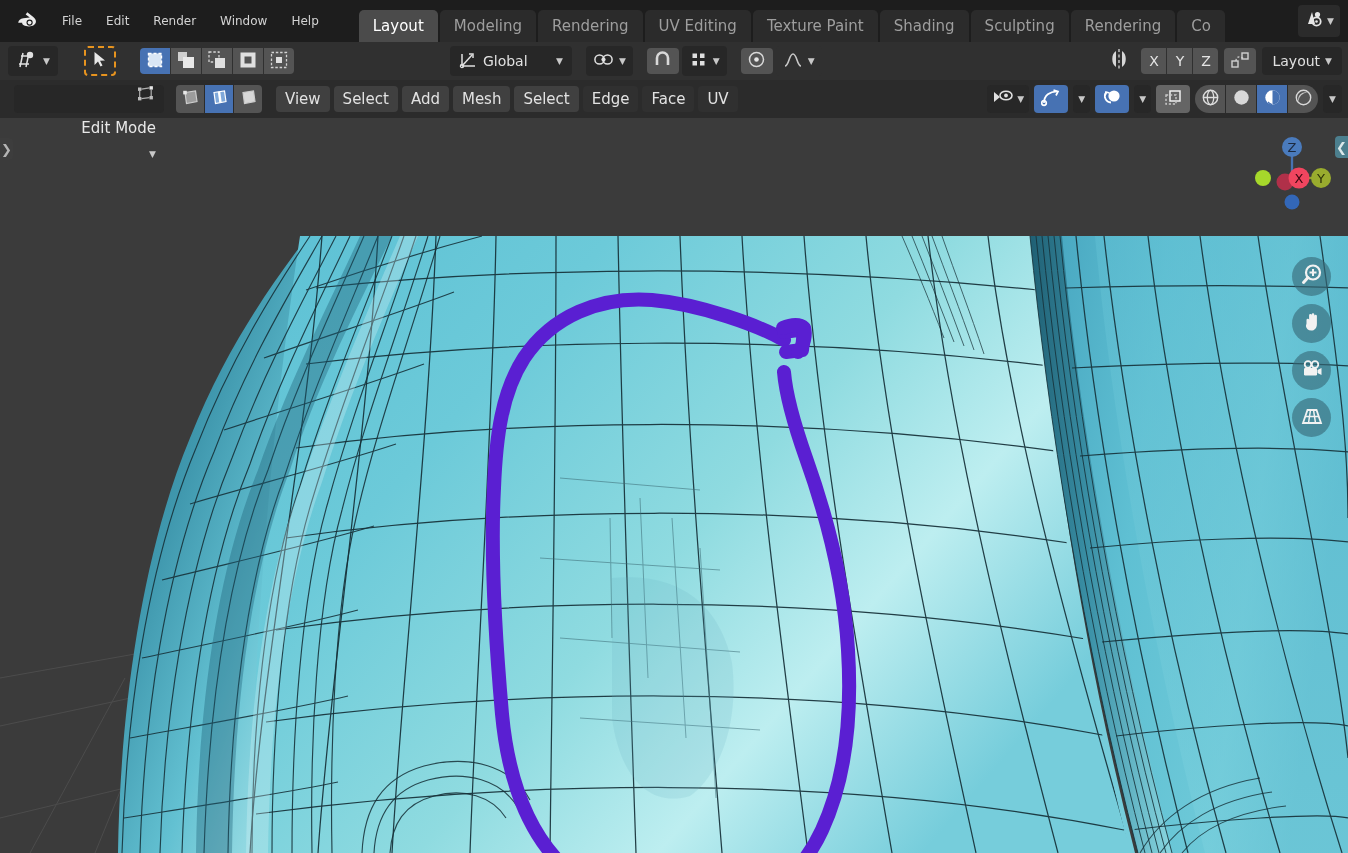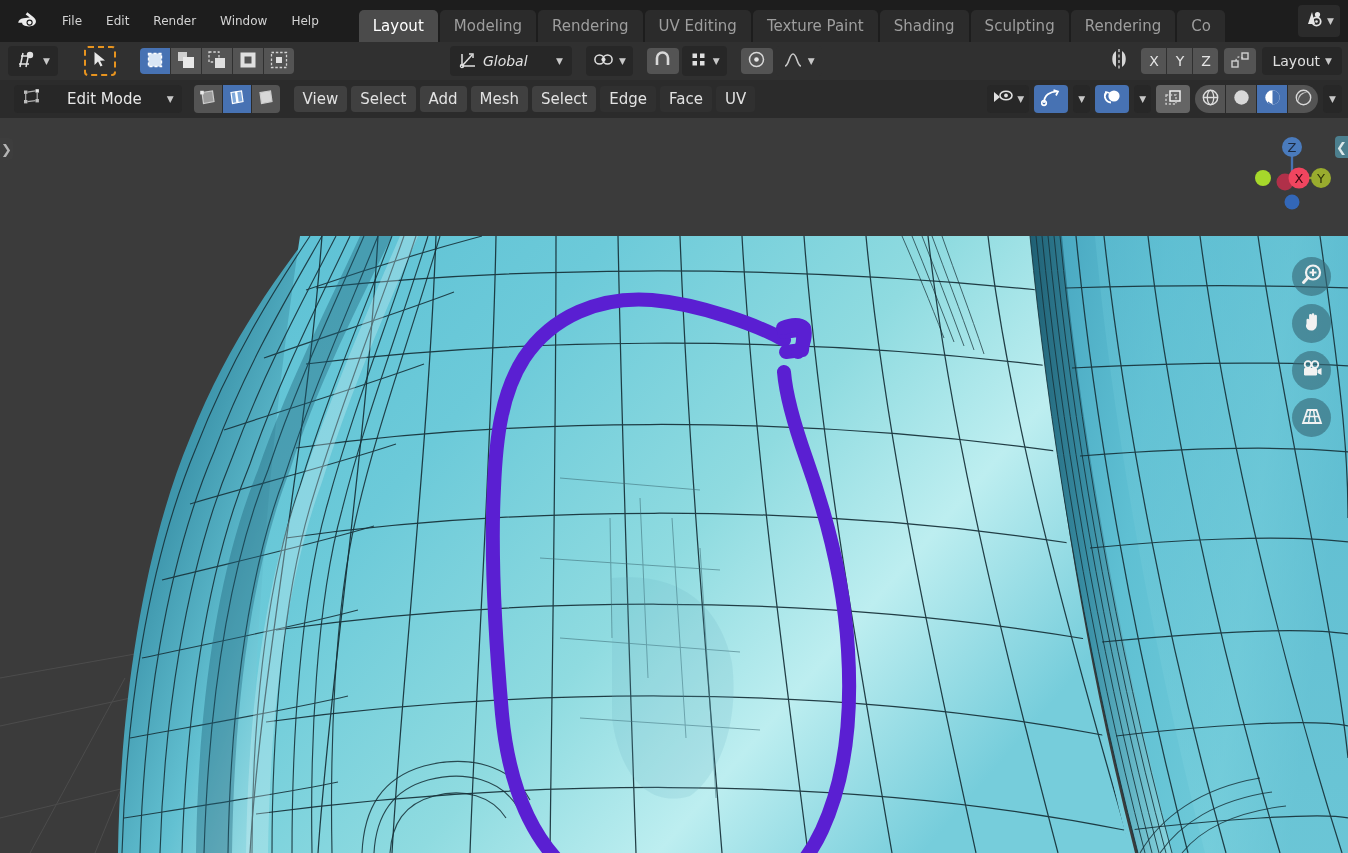--- a/index.html
+++ b/index.html
@@ -82,22 +82,22 @@
     cursor: default;
   }
 
   
   .vpheader {
     position: absolute; left: 0; top: 80px; width: 1348px; height: 38px;
     background: #2b2b2b; display: flex; align-items: center; z-index: 5;
   }
   .mode-box {
     background: #272727; border-radius: 4px; height: 28px; margin-left: 14px;
-    display: flex; align-items: center; padding: 0 8px; gap: 25px;
-    color: #e8e8e8; font-size: 15px; cursor: default; min-width: 150px;
+    display: flex; align-items: flex-end; padding: 0 8px; gap: 12px;
+    color: #e8e8e8; font-size: 15px; cursor: default; min-width: 150px; flex-direction: column;
   }
   .sel-mode-row { display: flex; gap: 1px; margin-left: 12px; border-radius: 4px; overflow: hidden; }
   .sel-mode {
     background: #545454; width: 28px; height: 28px;
     display: flex; align-items: center; justify-content: center; cursor: default;
   }
   .sel-mode.on { background: #4772b3; }
   .vpmenus { display: flex; align-items: center; margin-left: 14px; gap: 4px; }
   .vpmenu {
     color: #e2e2e2; font-size: 15px; padding: 4px 9px; border-radius: 4px;
@@ -258,21 +258,21 @@
             <svg width="18" height="18" viewBox="0 0 18 18">
               <rect x="1.5" y="1.5" width="15" height="15" fill="none" stroke="#d2d2d2" stroke-width="1.3" stroke-dasharray="2.5 1.8"></rect>
               <rect x="6" y="6" width="6" height="6" fill="#e0e0e0"></rect>
             </svg>
           </span>
         </div>
       </div>
     </div>
 
     <div class="ts-group" style="margin-left:156px;">
-      <div class="btn-dark" style="height:30px;min-width:122px;padding:0 9px;font-style:italic;">
+      <div class="btn-dark" style="height:30px;min-width:122px;padding:0 9px;">
         <span>
           <svg width="19" height="19" viewBox="0 0 19 19">
             <path d="M3 16 L16 16 M3 16 L3 4" stroke="#e0e0e0" stroke-width="1.5" fill="none"></path>
             <path d="M3 16 L13 5" stroke="#e0e0e0" stroke-width="1.5"></path>
             <path d="M10 4 L14 4 L14 8" stroke="#e0e0e0" stroke-width="1.5" fill="none"></path>
             <circle cx="3" cy="16" r="1.6" fill="none" stroke="#e0e0e0" stroke-width="1.3"></circle>
           </svg>
         </span>
         <span>Global</span>
         <span class="chev" style="margin-left:auto;">▼</span>

